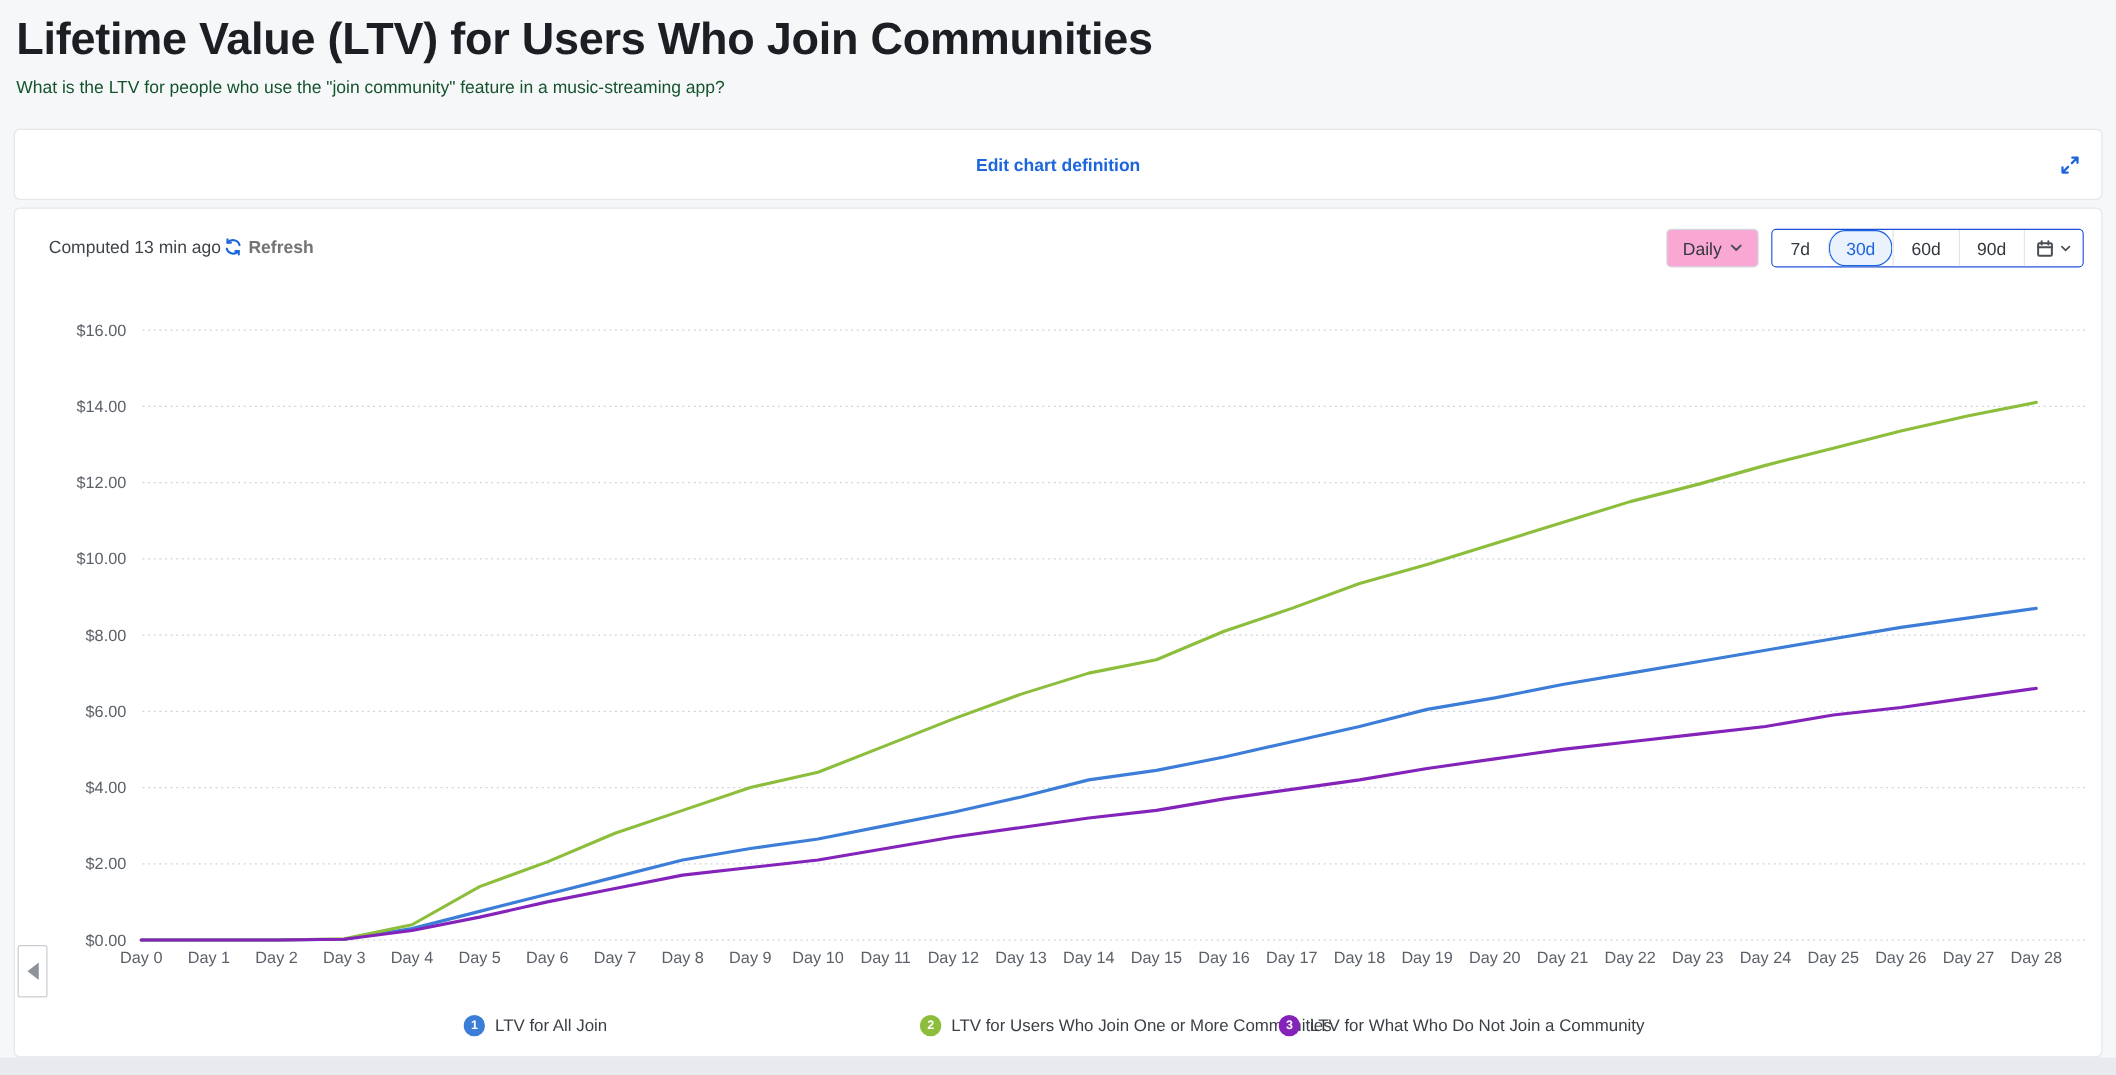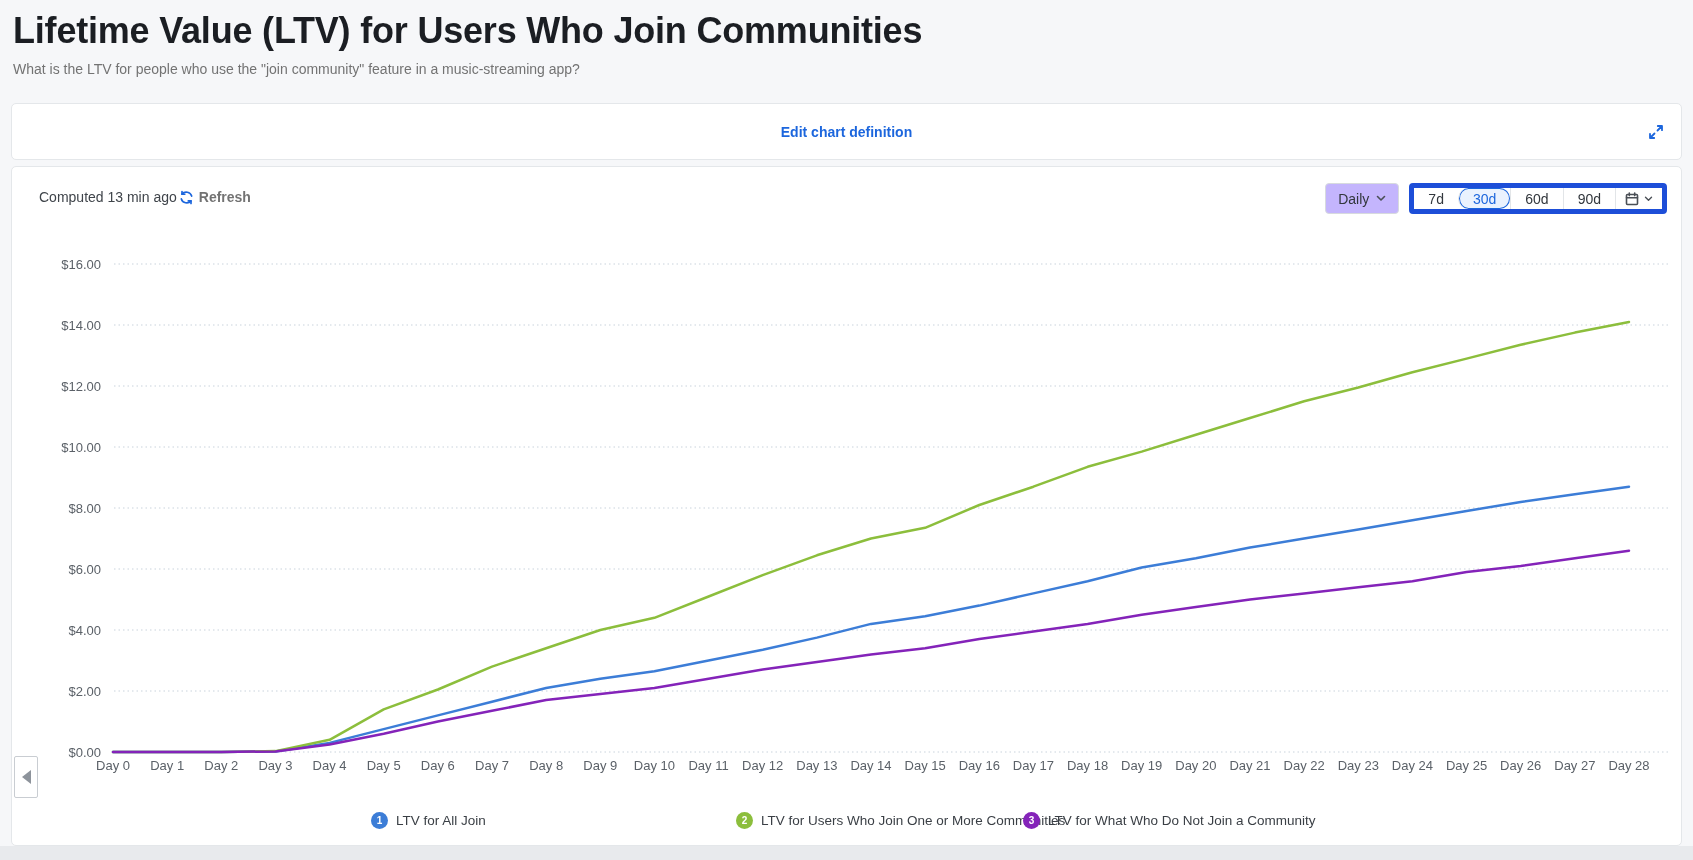--- a/index.html
+++ b/index.html
@@ -10,42 +10,42 @@
     position: relative;
     overflow: hidden;
     color: #1d2025;
   }
   .page-title {
     position:absolute; left:13px; top:10px;
     font-size:36px; font-weight:700; color:#1b1e23; letter-spacing:-0.2px;
   }
   .page-subtitle {
     position:absolute; left:13px; top:61px;
-    font-size:14px; color:#737373;
+    font-size:14px; color:#14532d;
   }
   .card {
     position:absolute; left:11px; width:1671px;
     background:#ffffff; border:1px solid #e4e7ea; border-radius:5px;
   }
   .def-card { top:103px; height:57px; display:flex; align-items:center; justify-content:center; }
   .edit-link { font-size:14px; font-weight:700; color:#1c66dd; cursor:pointer; }
   .expand-btn { position:absolute; right:16px; top:50%; transform:translateY(-50%); width:18px; height:18px; cursor:pointer; }
   .chart-card { top:166px; height:680px; }
 
   .computed-row { position:absolute; left:27px; top:0; height:60px; display:flex; align-items:center; gap:2px; }
   .computed-text { font-size:14px; color:#3f444a; }
   .refresh-btn { display:flex; align-items:center; gap:5px; color:#737373; font-size:14px; font-weight:700; cursor:pointer; }
 
   .controls { position:absolute; right:14px; top:16px; display:flex; gap:10px; height:31px; }
   .gran-btn {
     display:flex; align-items:center; gap:7px; padding:0 12px;
-    border:1px solid #d7dade; border-radius:4px; background:#c4b5fd;
+    border:1px solid #d7dade; border-radius:4px; background:#f9a8d4;
     font-size:14px; color:#32373d; cursor:pointer;
   }
-  .range-group { display:flex; border:5px solid #1d4ed8; border-radius:4px; background:#fff; overflow:hidden; }
+  .range-group { display:flex; border:1px solid #1d4ed8; border-radius:4px; background:#fff; overflow:hidden; }
   .range-btn {
     padding:0 14px; display:flex; align-items:center; font-size:14px; color:#32373d;
     background:#fff; border:none; border-left:1px solid #e2e5e8; cursor:pointer;
     font-family:"Liberation Sans",sans-serif;
   }
   .range-btn:first-child { border-left:none; }
   .range-btn.selected {
     background:#eaf2fe; color:#1c66dd;
     box-shadow: inset 0 0 0 1px #1c66dd;
     border-radius: 14px;

